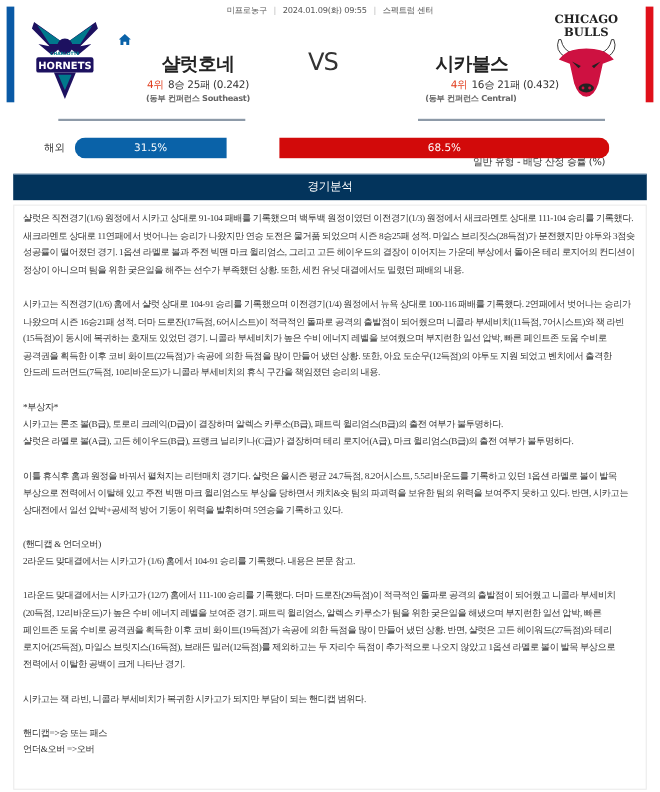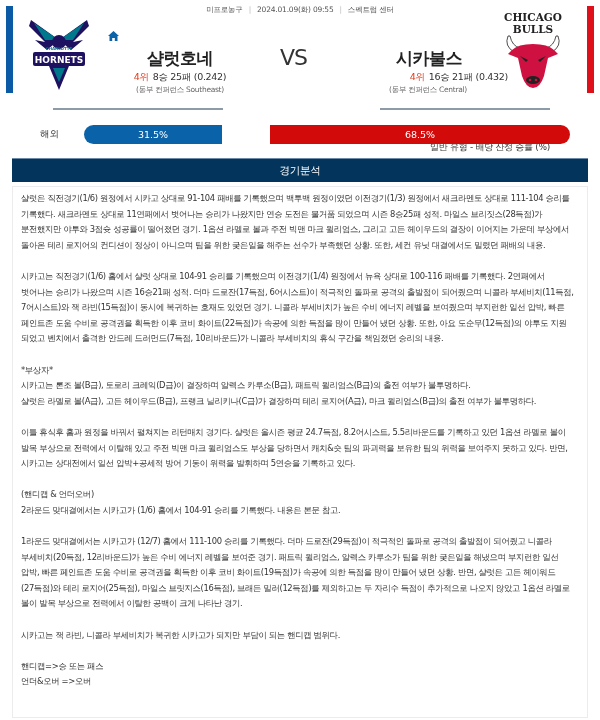--- a/index.html
+++ b/index.html
@@ -20,39 +20,39 @@
 
   .team-name { position: absolute; top: 47px; font-size: 17px; font-weight: bold; color: #222; letter-spacing: -0.5px; width: 140px; text-align: center; }
   .team-home { left: 110px; }
   .team-away { left: 359px; }
   .vs { position: absolute; left: 280px; top: 45px; font-size: 22px; color: #333; letter-spacing: -1px; }
 
   .record { position: absolute; top: 71px; font-size: 9.5px; color: #333; width: 160px; text-align: center; letter-spacing: -0.3px; }
   .record .rank { color: #e03a1a; margin-right: 4px; }
   .rec-home { left: 100px; }
   .rec-away { left: 348px; text-align: right; }
-  .conf { position: absolute; top: 85px; font-size: 7.5px; color: #666; width: 160px; text-align: center; letter-spacing: -0.3px; }
+  .conf { position: absolute; top: 85px; font-size: 7.5px; color: #666; width: 160px; text-align: center; letter-spacing: -0.3px; font-weight: bold; }
   .conf-home { left: 100px; }
   .conf-away { left: 348px; }
 
   .odds-title-row { position: absolute; top: 101px; left: 53px; width: 497px; height: 14px; }
   .odds-line { position: absolute; top: 7px; height: 2px; background: #8d9aa8; }
   .odds-line.l { left: 0; width: 170px; }
   .odds-line.r { right: 0; width: 170px; }
   .odds-title { position: absolute; left: 0; width: 497px; top: 0; text-align: right; font-size: 9px; color: #333; letter-spacing: -0.3px; margin-top: 40px; }
 
   .odds-row { position: absolute; top: 125px; left: 0; width: 600px; height: 20px; }
   .odds-label { position: absolute; left: 40px; top: 3px; font-size: 9.5px; color: #333; }
-  .bar { position: absolute; left: 84px; top: 0; width: 486px; height: 19px; border-radius: 10px; overflow: hidden; display: flex; gap: 48px; }
+  .bar { position: absolute; left: 68px; top: 0; width: 486px; height: 19px; border-radius: 10px; overflow: hidden; display: flex; gap: 48px; }
   .bar-home { background: #0a62a8; color: #fff; font-size: 9.5px; display: flex; align-items: center; justify-content: center; }
   .bar-away { background: #d20a0a; color: #fff; font-size: 9.5px; display: flex; align-items: center; justify-content: center; }
 
   .section-header { position: absolute; left: 12px; top: 158px; width: 576px; height: 24px; background: #03345c; border-top: 1px solid #6a8aa8; color: #fff; font-size: 10.5px; text-align: center; line-height: 23px; letter-spacing: -0.3px; }
 
-  .content { position: absolute; left: 12px; top: 186px; width: 576px; height: 532px; border: 1px solid #ececec; background: #fff; padding: 4px 8px 0 8px; }
+  .content { position: absolute; left: 12px; top: 186px; width: 576px; height: 532px; border: 1px solid #ececec; background: #fff; padding: 4px 8px 0 8px; font-family: Liberation Serif, serif; }
   .para { font-size: 8.4px; line-height: 15.6px; color: #333; letter-spacing: -0.35px; word-break: keep-all; }
   .gap { height: 15.6px; }
 </style>
 </head>
 <body>
 
 <div class="header">
   <div class="edge-left"></div>
   <div class="edge-right"></div>
 

